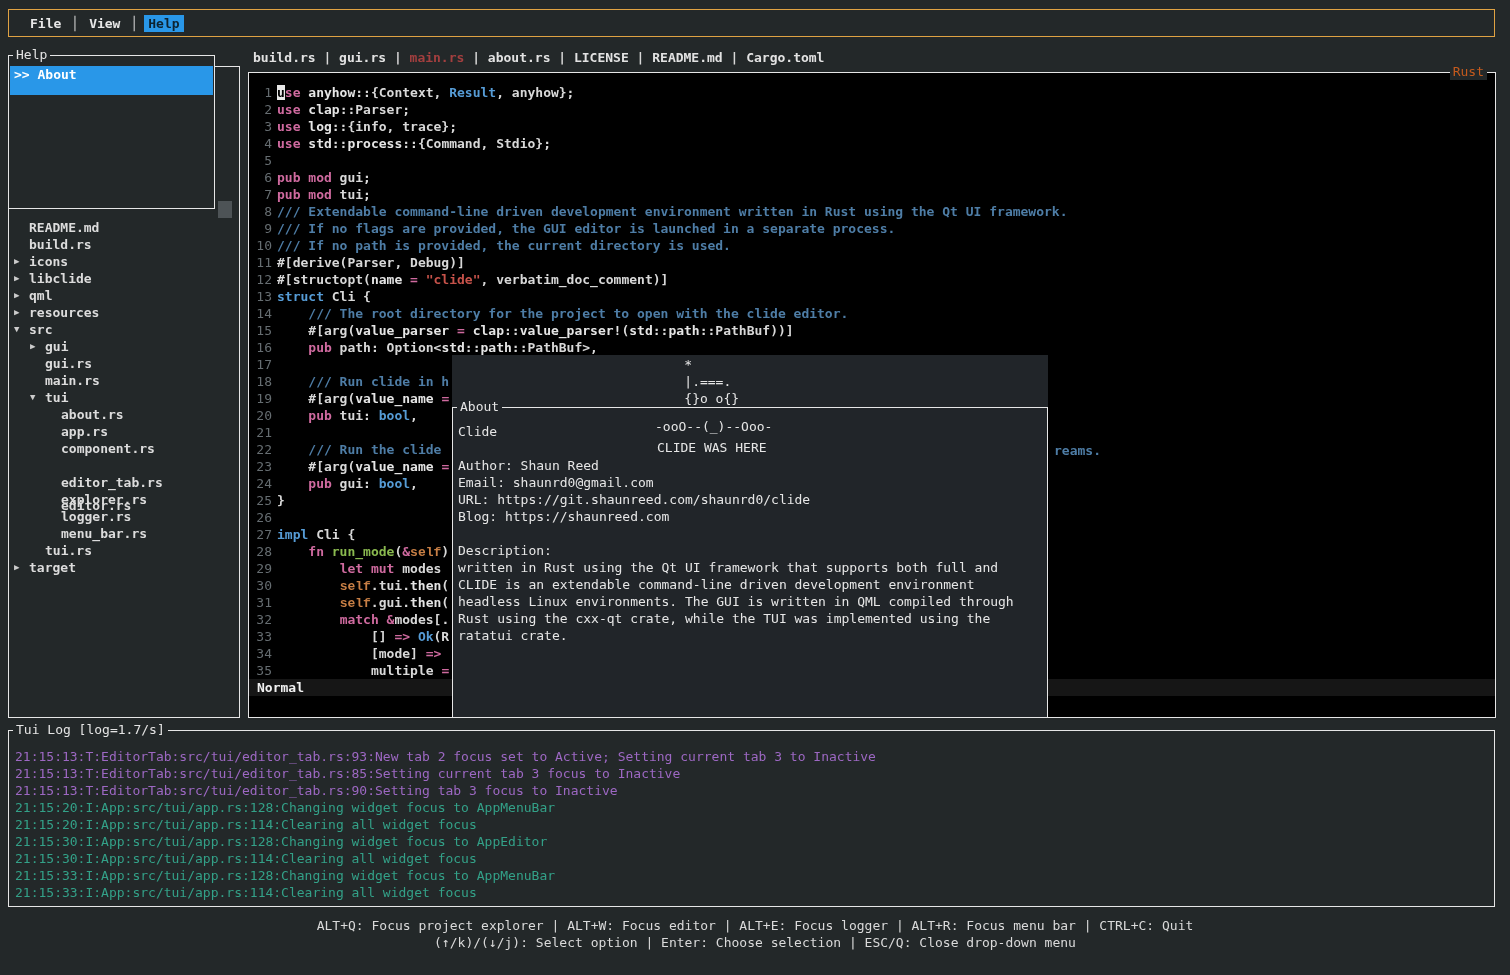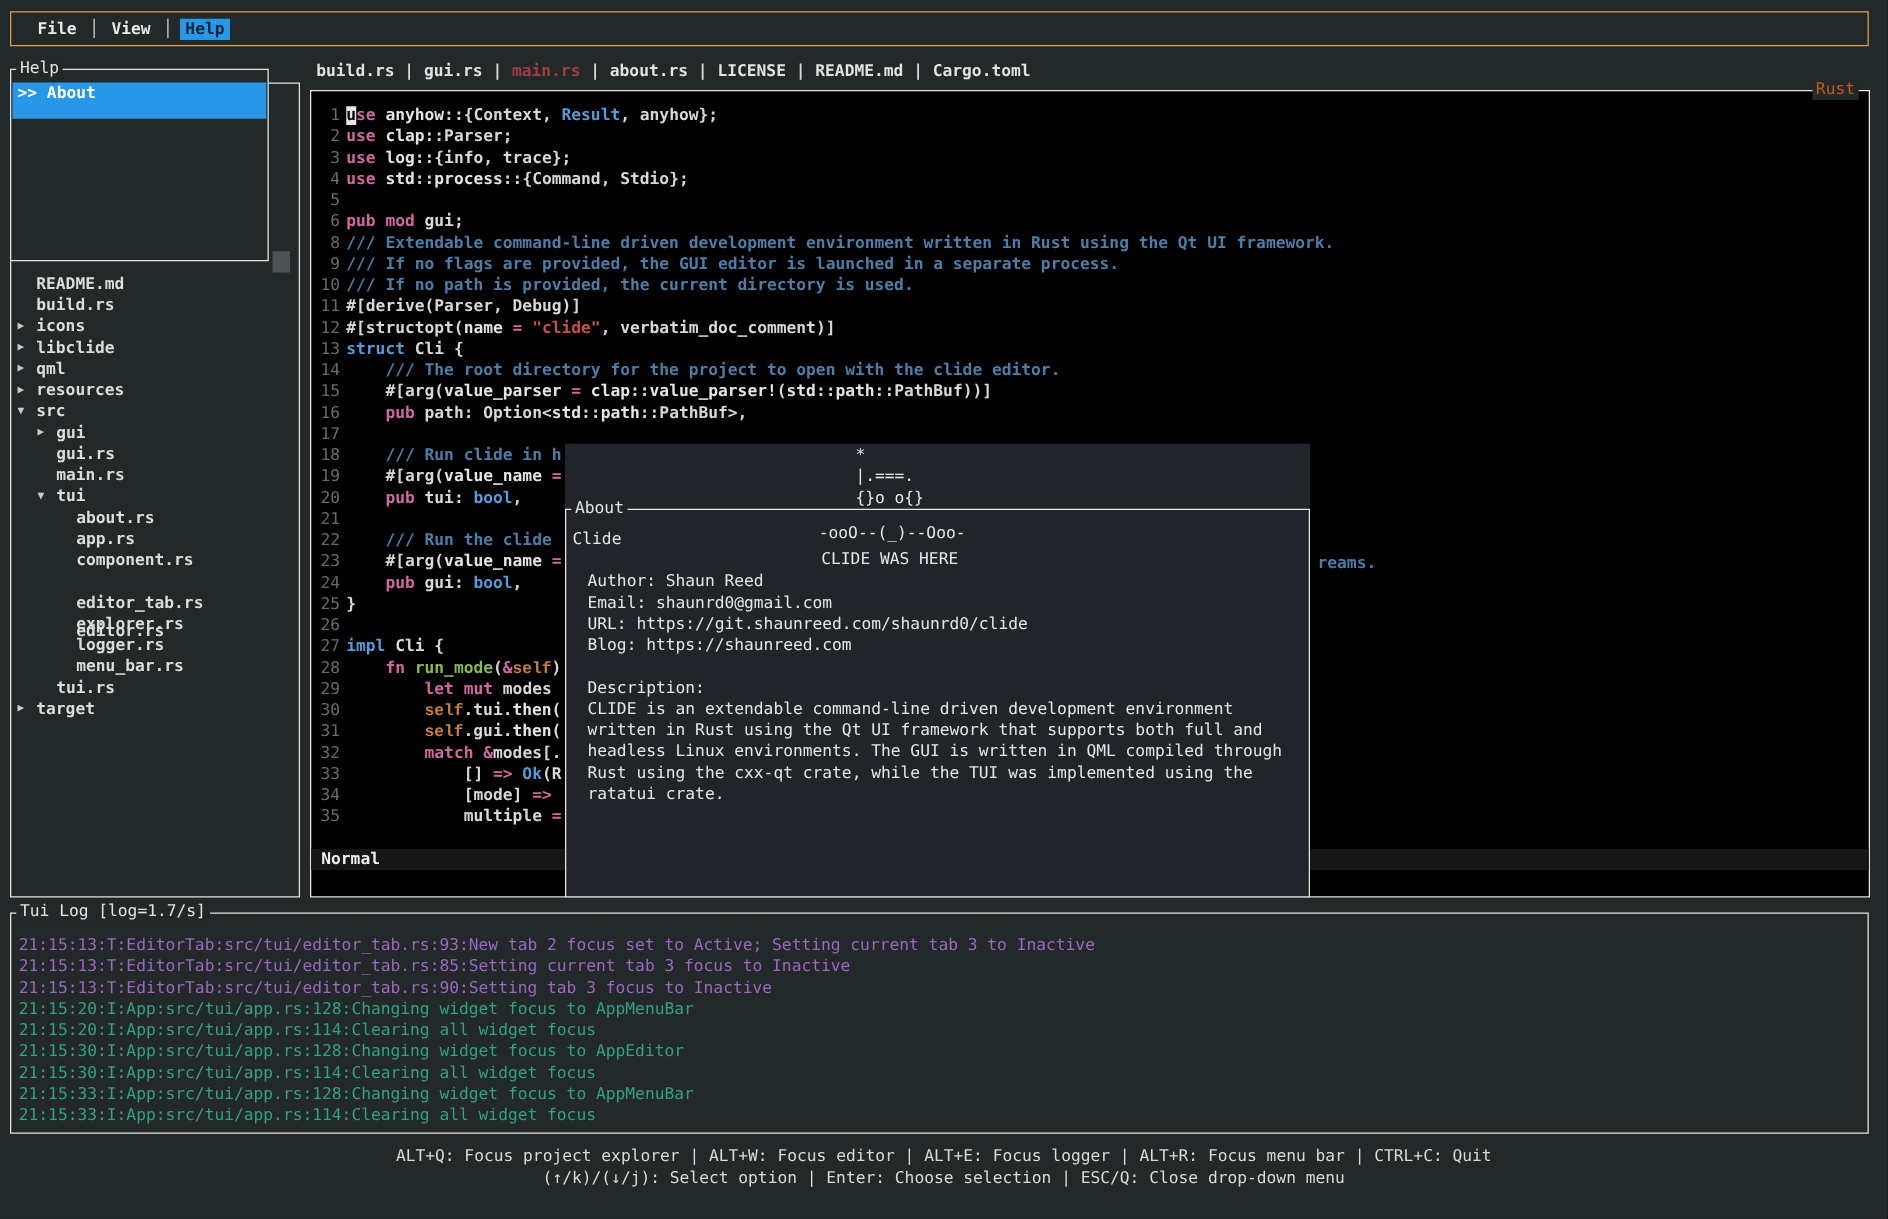--- a/index.html
+++ b/index.html
@@ -54,21 +54,21 @@
   #modebar{position:absolute;left:0;top:606px;width:100%;height:17px;line-height:17px;background:var(--bg-statusbar);padding-left:8px;font-weight:700;color:#f0f0f0;}
 
   
   #popup{position:absolute;left:452px;top:355px;width:596px;height:363px;background:var(--bg-popup);z-index:6;color:#e6e6e6;}
   #popup-art{position:absolute;left:201px;top:1px;line-height:17px;}
   #popup-box{position:absolute;left:0;top:52px;width:596px;height:311px;border:1px solid var(--border-white);}
   .popupbg{background:var(--bg-popup);}
   #popup-borderart{position:absolute;left:201px;top:44px;height:16px;line-height:16px;padding:0 2px;z-index:2;margin-top:20px;}
   #popup-name{position:absolute;left:6px;top:68px;height:17px;line-height:17px;}
   #popup-tagline{position:absolute;left:205px;top:84px;height:17px;line-height:17px;}
-  #popup-info{position:absolute;left:6px;top:85px;right:20px;margin-left:12px;}
+  #popup-info{position:absolute;left:6px;top:85px;right:20px;}
   .prow{height:17px;line-height:17px;white-space:pre;}
 
   
   #logpanel{left:8px;top:730px;width:1487px;height:177px;}
   #logrows{position:absolute;left:6px;top:17px;right:2px;}
   .log-row{height:17px;line-height:17px;white-space:pre;}
   .log-trace{color:#9d68c3;}
   .log-info{color:#33a188;}
 
   
@@ -127,20 +127,21 @@
 
   <div id="editor" class="panel">
     <div class="ptitle lang">Rust</div>
     <div id="code">
         <div class="code-line"><span class="ln">1</span><span class="code"><span class="seg-cursor">u</span><span class="seg-kw">se</span><span class="seg-txt"> </span><span class="seg-mod">anyhow</span><span class="seg-txt">::{Context, </span><span class="seg-blue">Result</span><span class="seg-txt">, anyhow};</span></span></div>
         <div class="code-line"><span class="ln">2</span><span class="code"><span class="seg-kw">use</span><span class="seg-txt"> </span><span class="seg-mod">clap</span><span class="seg-txt">::Parser;</span></span></div>
         <div class="code-line"><span class="ln">3</span><span class="code"><span class="seg-kw">use</span><span class="seg-txt"> </span><span class="seg-mod">log</span><span class="seg-txt">::{info, trace};</span></span></div>
         <div class="code-line"><span class="ln">4</span><span class="code"><span class="seg-kw">use</span><span class="seg-txt"> </span><span class="seg-mod">std</span><span class="seg-txt">::</span><span class="seg-mod">process</span><span class="seg-txt">::{Command, Stdio};</span></span></div>
         <div class="code-line"><span class="ln">5</span><span class="code"></span></div>
         <div class="code-line"><span class="ln">6</span><span class="code"><span class="seg-kw">pub</span><span class="seg-txt"> </span><span class="seg-kw">mod</span><span class="seg-txt"> gui;</span></span></div>
+        <div class="code-line"><span class="ln">7</span><span class="code"><span class="seg-kw">pub</span><span class="seg-txt"> </span><span class="seg-kw">mod</span><span class="seg-txt"> tui;</span></span></div>
         <div class="code-line"><span class="ln">8</span><span class="code"><span class="seg-com">/// Extendable command-line driven development environment written in Rust using the Qt UI framework.</span></span></div>
         <div class="code-line"><span class="ln">9</span><span class="code"><span class="seg-com">/// If no flags are provided, the GUI editor is launched in a separate process.</span></span></div>
         <div class="code-line"><span class="ln">10</span><span class="code"><span class="seg-com">/// If no path is provided, the current directory is used.</span></span></div>
         <div class="code-line"><span class="ln">11</span><span class="code"><span class="seg-txt">#[derive(Parser, Debug)]</span></span></div>
         <div class="code-line"><span class="ln">12</span><span class="code"><span class="seg-txt">#[structopt(</span><span class="seg-mod">name</span><span class="seg-txt"> </span><span class="seg-kw">=</span><span class="seg-txt"> </span><span class="seg-str">"clide"</span><span class="seg-txt">, verbatim_doc_comment)]</span></span></div>
         <div class="code-line"><span class="ln">13</span><span class="code"><span class="seg-blue">struct</span><span class="seg-txt"> Cli {</span></span></div>
         <div class="code-line"><span class="ln">14</span><span class="code"><span class="seg-com">    /// The root directory for the project to open with the clide editor.</span></span></div>
         <div class="code-line"><span class="ln">15</span><span class="code"><span class="seg-txt">    #[arg(</span><span class="seg-mod">value_parser</span><span class="seg-txt"> </span><span class="seg-kw">=</span><span class="seg-txt"> </span><span class="seg-mod">clap</span><span class="seg-txt">::</span><span class="seg-mod">value_parser!</span><span class="seg-txt">(</span><span class="seg-mod">std</span><span class="seg-txt">::</span><span class="seg-mod">path</span><span class="seg-txt">::PathBuf))]</span></span></div>
         <div class="code-line"><span class="ln">16</span><span class="code"><span class="seg-txt">    </span><span class="seg-kw">pub</span><span class="seg-txt"> path: Option&lt;</span><span class="seg-mod">std</span><span class="seg-txt">::</span><span class="seg-mod">path</span><span class="seg-txt">::PathBuf&gt;,</span></span></div>
         <div class="code-line"><span class="ln">17</span><span class="code"></span></div>
@@ -180,22 +181,22 @@
     <div id="popup-name">Clide</div>
     <div id="popup-tagline">CLIDE WAS HERE</div>
     <div id="popup-info">
         <div class="prow"></div>
         <div class="prow">Author: Shaun Reed</div>
         <div class="prow">Email: shaunrd0@gmail.com</div>
         <div class="prow">URL: https://git.shaunreed.com/shaunrd0/clide</div>
         <div class="prow">Blog: https://shaunreed.com</div>
         <div class="prow"></div>
         <div class="prow">Description:</div>
+        <div class="prow">written in Rust using the Qt UI framework that supports both full and</div>
         <div class="prow">CLIDE is an extendable command-line driven development environment</div>
-        <div class="prow">written in Rust using the Qt UI framework that supports both full and</div>
         <div class="prow">headless Linux environments. The GUI is written in QML compiled through</div>
         <div class="prow">Rust using the cxx-qt crate, while the TUI was implemented using the</div>
         <div class="prow">ratatui crate.</div>
       </div>
   </div>
 
   <div id="logpanel" class="panel">
     <div class="ptitle">Tui Log [log=1.7/s]</div>
     <div id="logrows">
         <div class="log-row log-trace">21:15:13:T:EditorTab:src/tui/editor_tab.rs:93:New tab 2 focus set to Active; Setting current tab 3 to Inactive</div>

